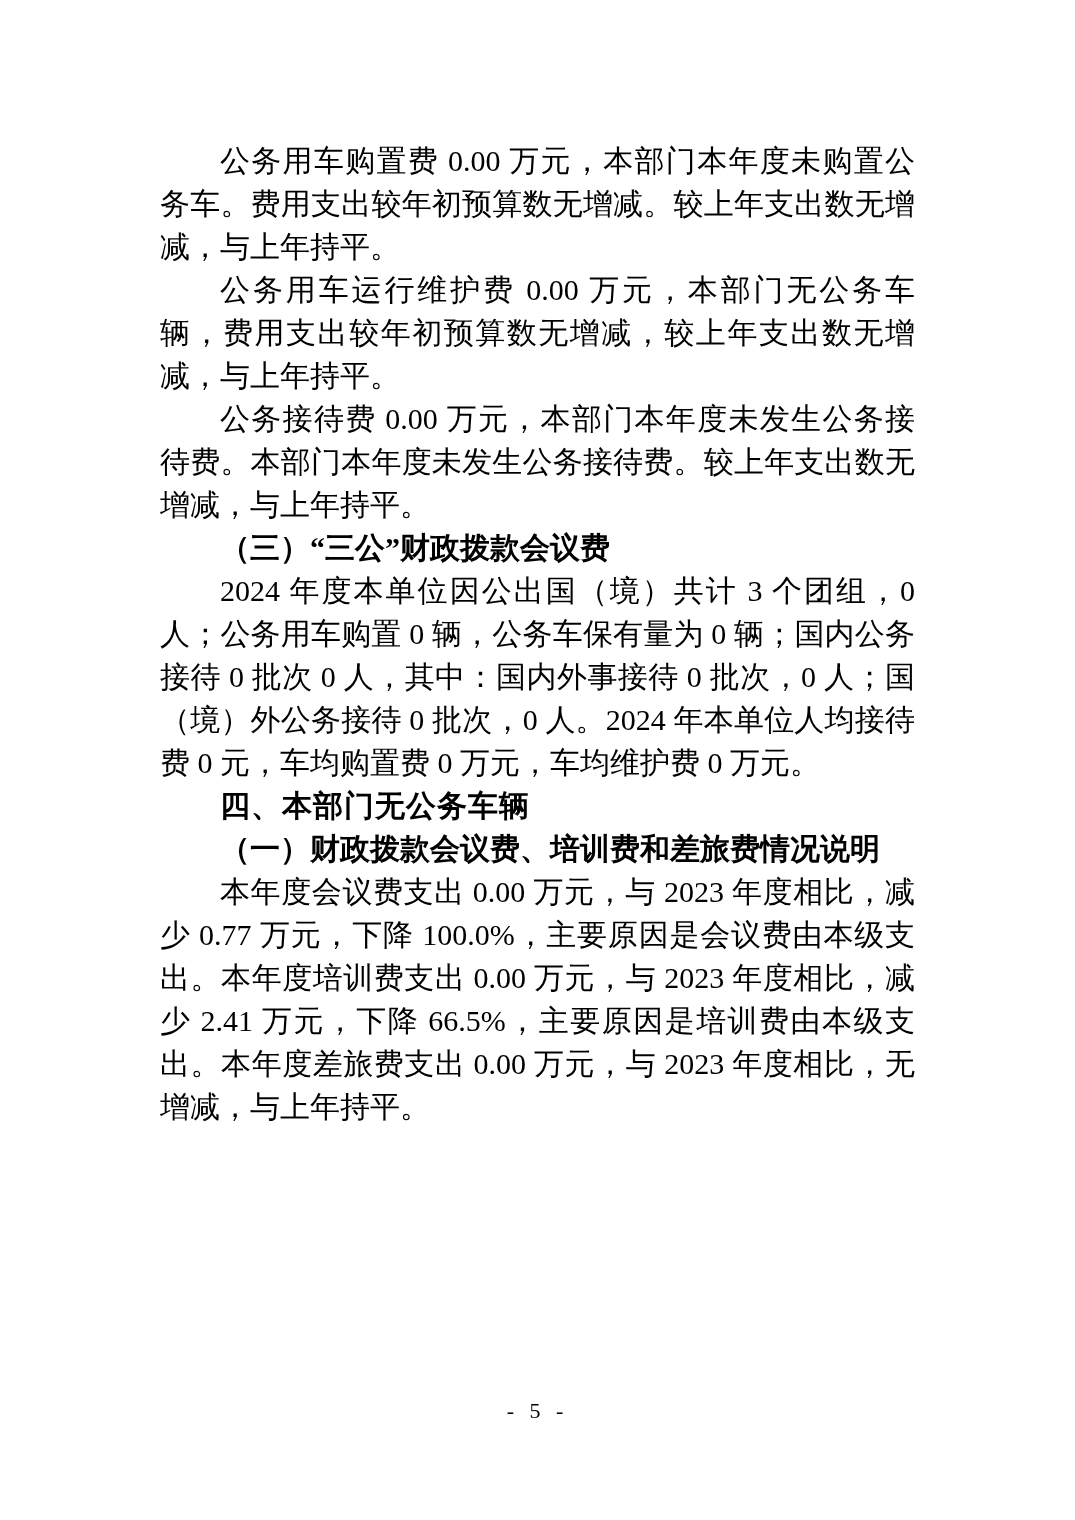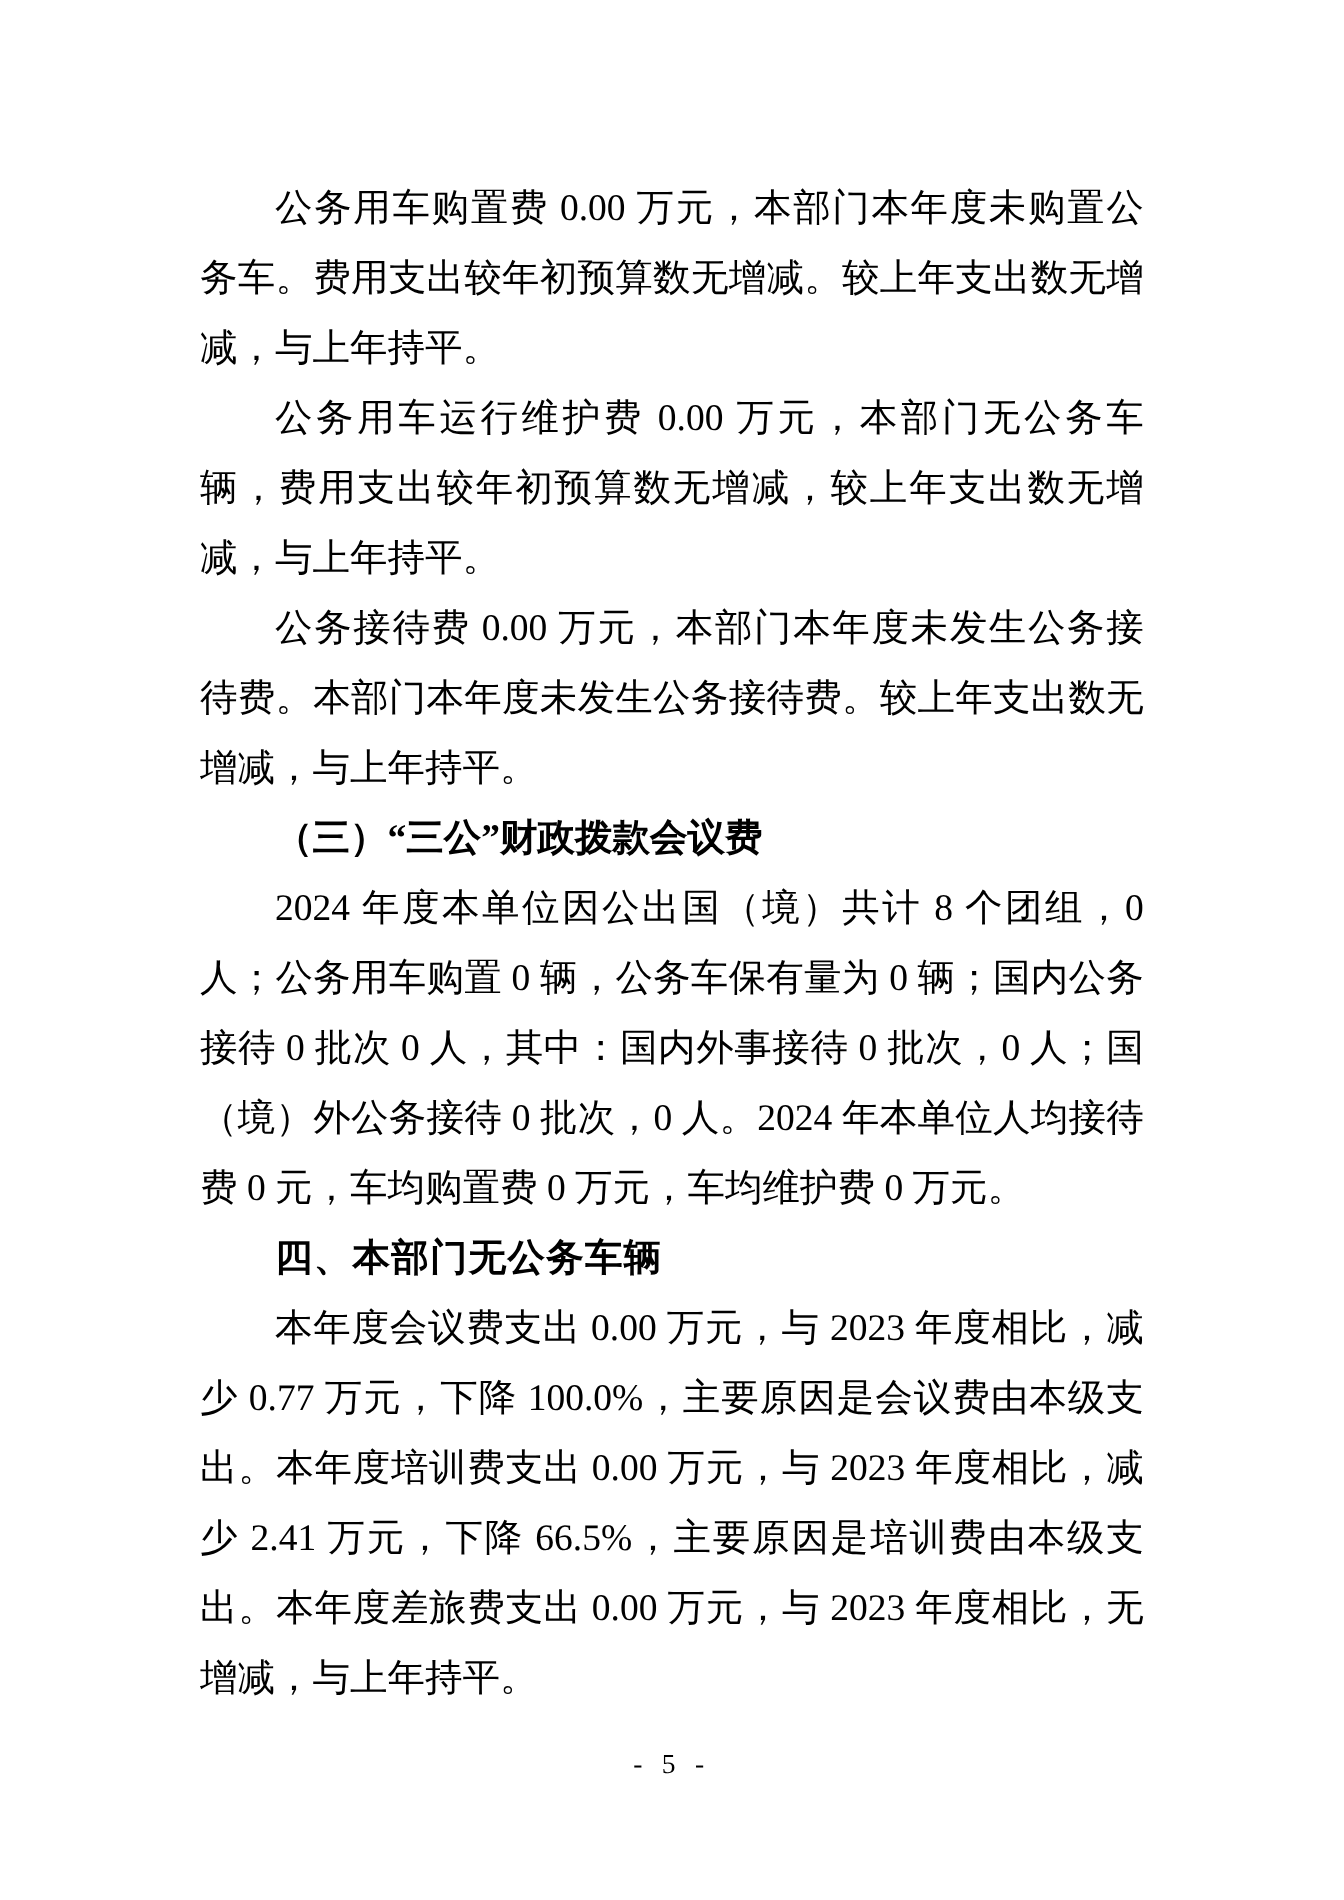--- a/index.html
+++ b/index.html
@@ -19,21 +19,21 @@
     position: absolute;
     left: 160px;
     top: 139px;
     width: 755px;
   }
   .content p {
     margin: 0;
     padding: 0;
     font-family: "Liberation Serif", "DejaVu Serif", serif;
     font-size: 30px;
-    line-height: 56px;
+    line-height: 43px;
     color: #000000;
     text-align: justify;
     text-indent: 2em;
     overflow-wrap: break-word;
     word-break: break-all;
   }
   .content p.heading-kai {
     font-weight: bold;
     text-align: left;
     word-break: keep-all;
@@ -60,18 +60,19 @@
 </style>
 </head>
 <body>
 
 <div class="page">
   <div class="content">
     <p class="body-par">公务用车购置费 0.00 万元，本部门本年度未购置公务车。费用支出较年初预算数无增减。较上年支出数无增减，与上年持平。</p>
     <p class="body-par">公务用车运行维护费 0.00 万元，本部门无公务车辆，费用支出较年初预算数无增减，较上年支出数无增减，与上年持平。</p>
     <p class="body-par">公务接待费 0.00 万元，本部门本年度未发生公务接待费。本部门本年度未发生公务接待费。较上年支出数无增减，与上年持平。</p>
     <p class="heading-kai">（三）“三公”财政拨款会议费</p>
-    <p class="body-par">2024 年度本单位因公出国（境）共计 8 个团组，0 人；公务用车购置 0 辆，公务车保有量为 0 辆；国内公务接待 0 批次 0 人，其中：国内外事接待 0 批次，0 人；国（境）外公务接待 0 批次，0 人。2024 年本单位人均接待费 0 元，车均购置费 0 万元，车均维护费 0 万元。</p>
+    <p class="body-par">2024 年度本单位因公出国（境）共计 3 个团组，0 人；公务用车购置 0 辆，公务车保有量为 0 辆；国内公务接待 0 批次 0 人，其中：国内外事接待 0 批次，0 人；国（境）外公务接待 0 批次，0 人。2024 年本单位人均接待费 0 元，车均购置费 0 万元，车均维护费 0 万元。</p>
     <p class="heading-hei">四、本部门无公务车辆</p>
+    <p class="heading-kai">（一）财政拨款会议费、培训费和差旅费情况说明</p>
     <p class="body-par">本年度会议费支出 0.00 万元，与 2023 年度相比，减少 0.77 万元，下降 100.0%，主要原因是会议费由本级支出。本年度培训费支出 0.00 万元，与 2023 年度相比，减少 2.41 万元，下降 66.5%，主要原因是培训费由本级支出。本年度差旅费支出 0.00 万元，与 2023 年度相比，无增减，与上年持平。</p>
   </div>
   <div class="footer">- 5 -</div>
 </div>
 
 </body></html>

